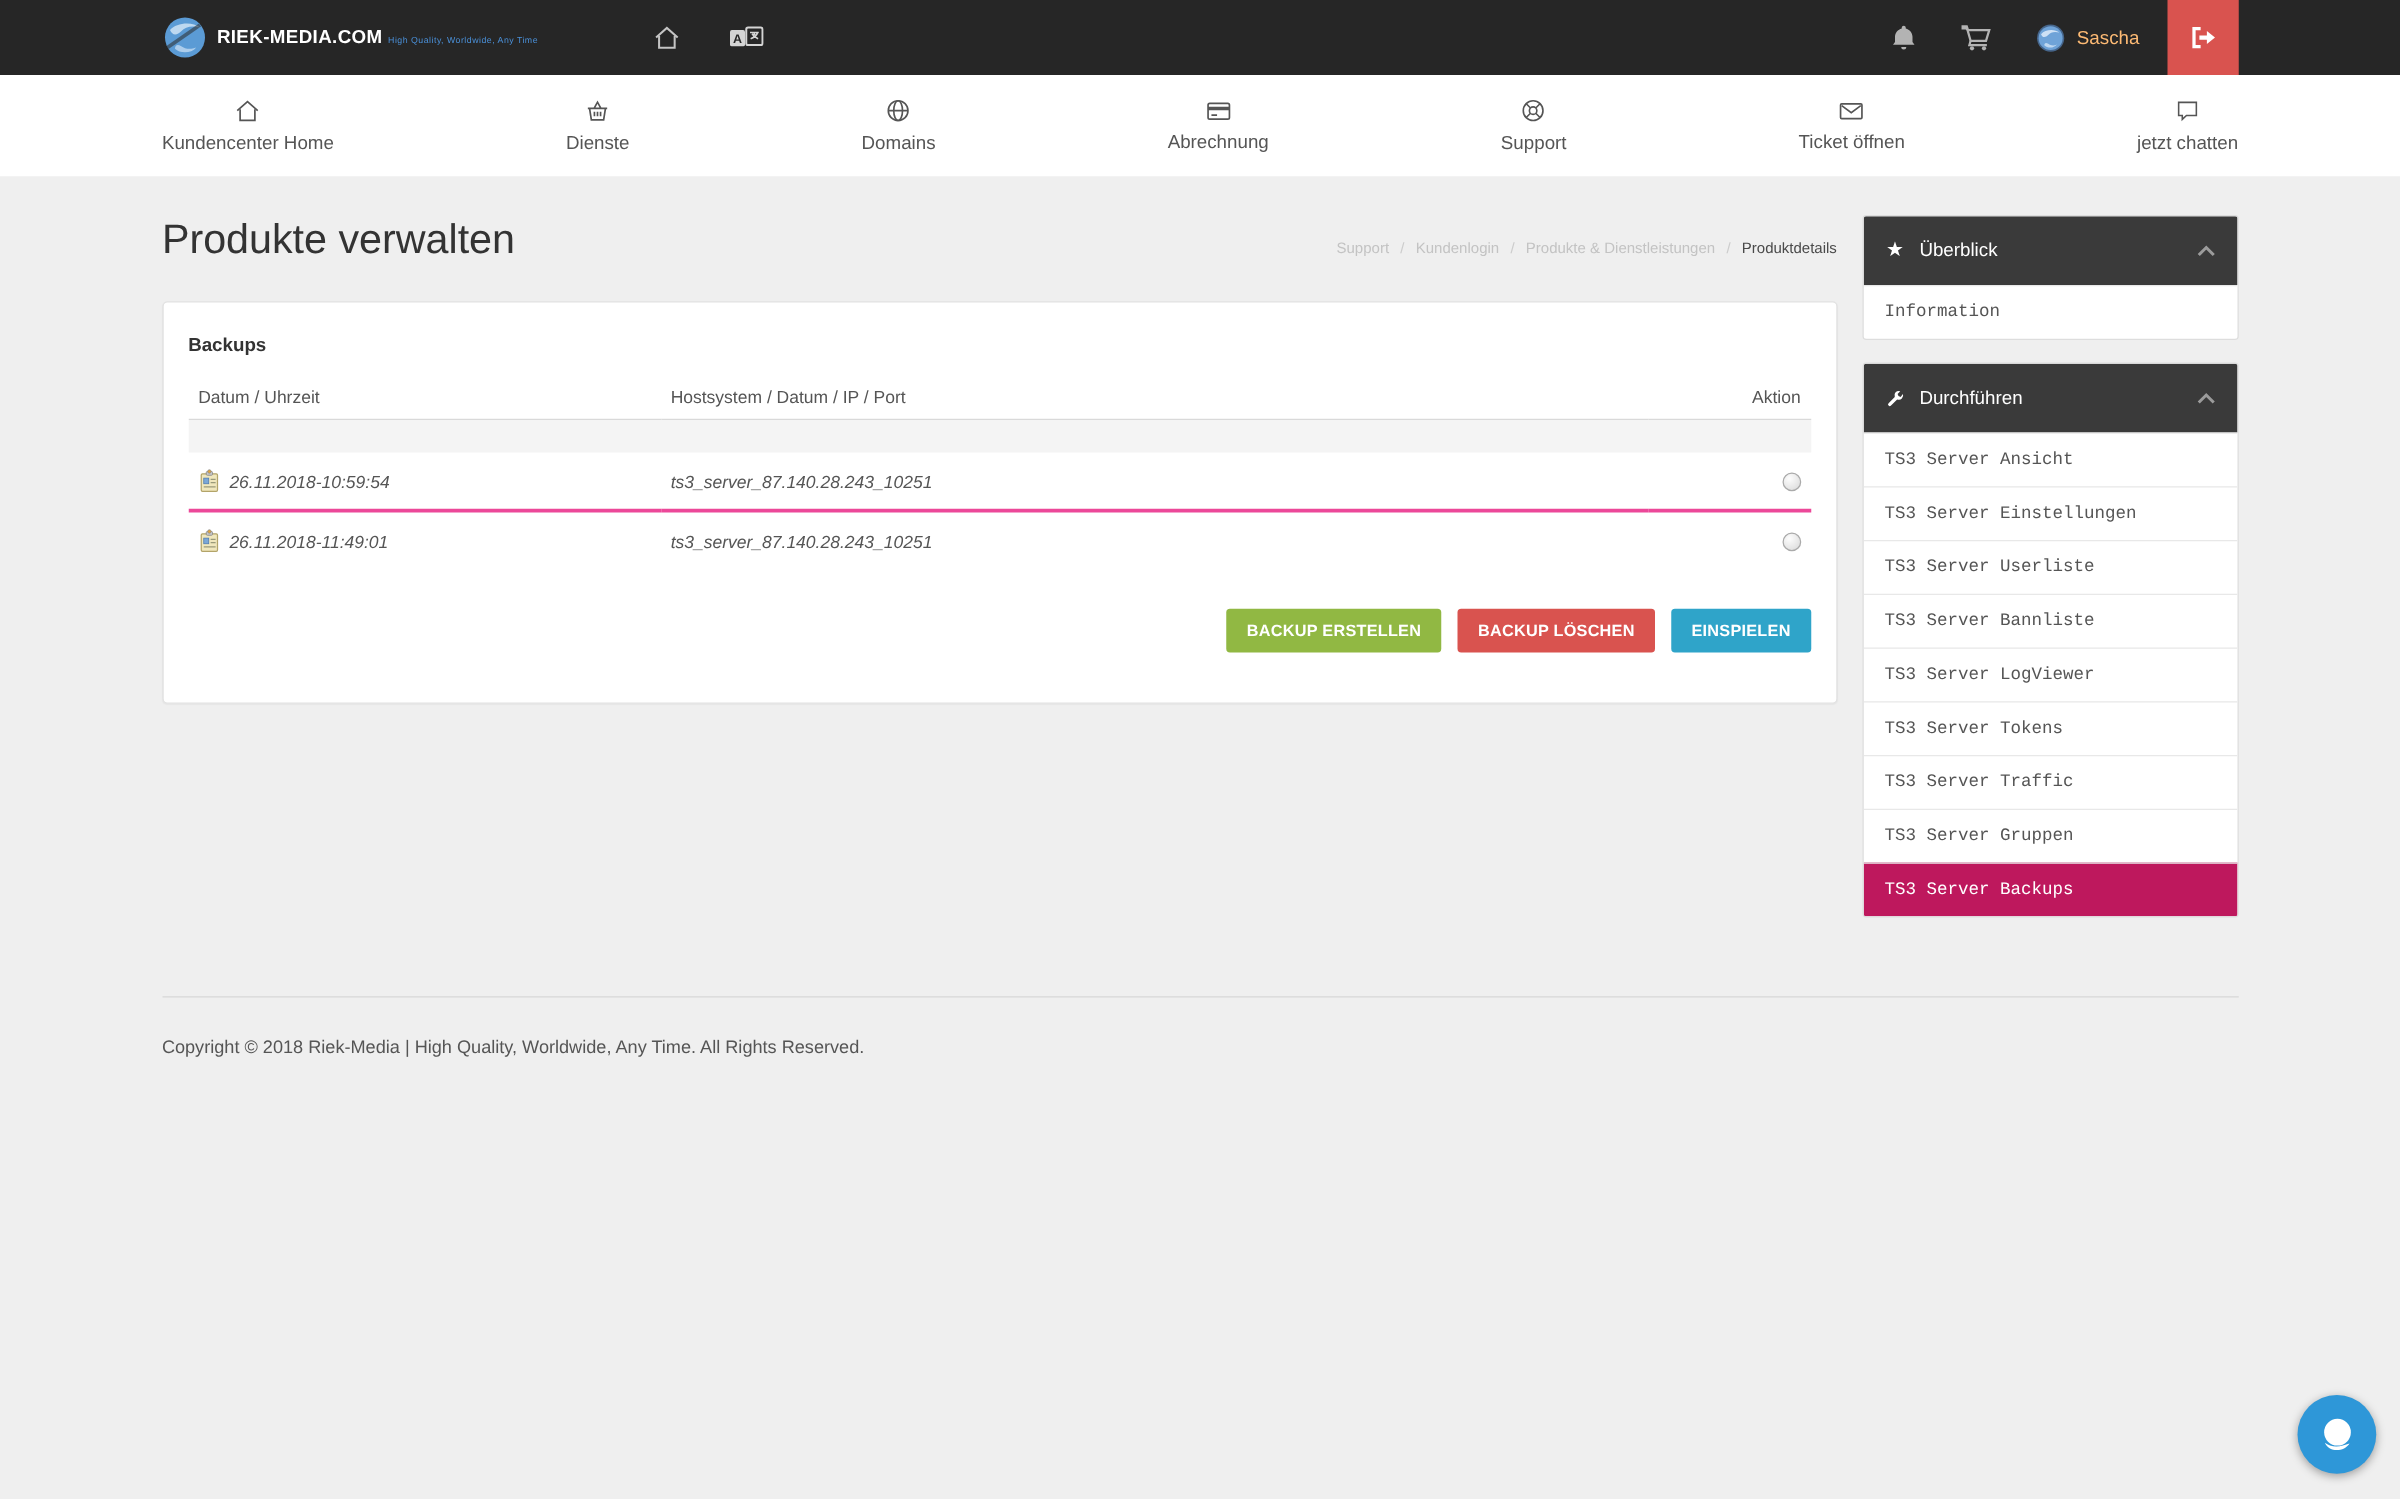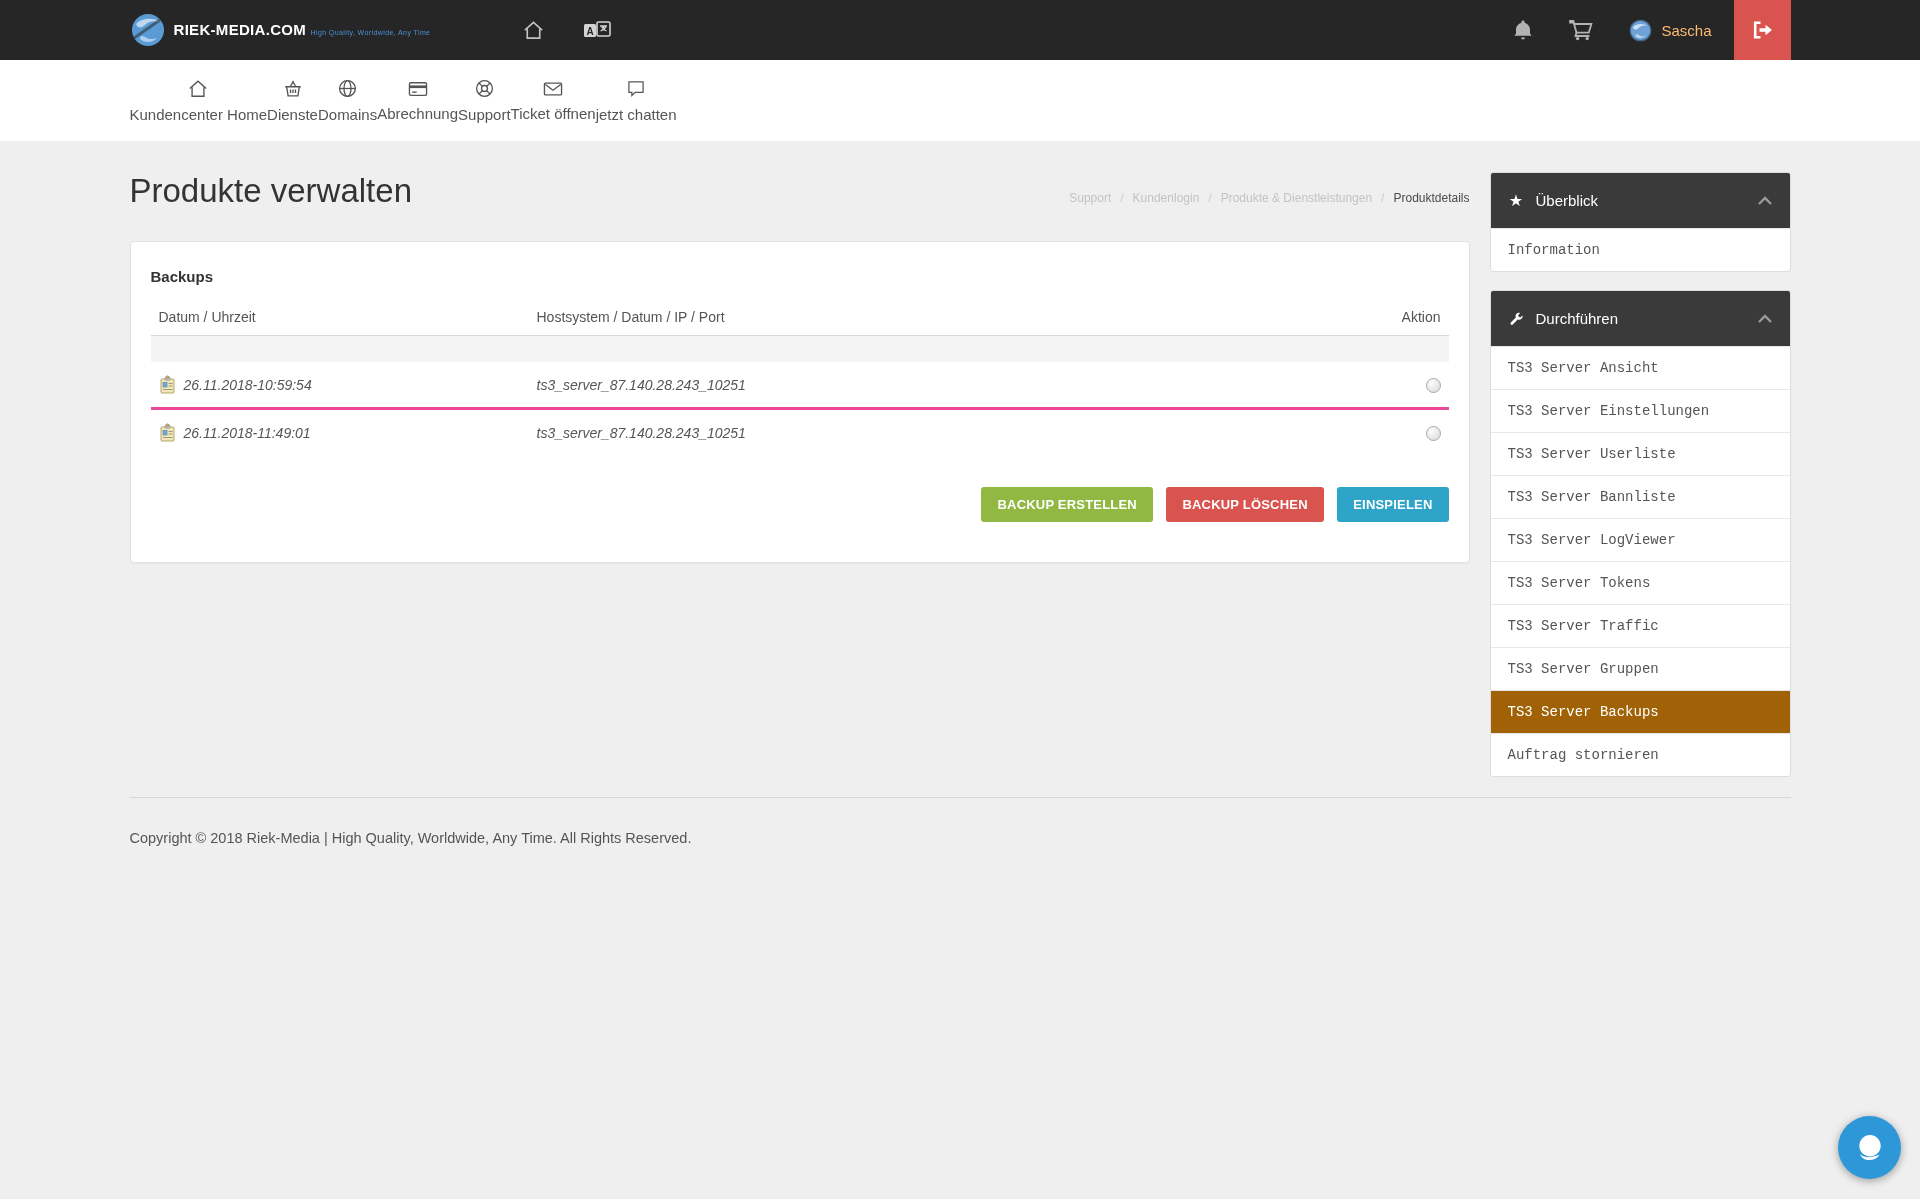--- a/index.html
+++ b/index.html
@@ -18,21 +18,21 @@
   .topbar-right { margin-left: auto; display: flex; align-items: center; height: 60px; }
   .icon-btn { cursor: pointer; display: flex; align-items: center; }
   .topbar-right .icon-btn { margin-left: 36px; }
   .user-chip { display: flex; align-items: center; gap: 9px; margin-left: 36px; cursor: pointer; }
   .user-name { color: #fdba74; font-size: 15px; }
   .logout-btn { width: 57px; height: 60px; background: #d9534f; border: none; margin-left: 22px;
                 display: flex; align-items: center; justify-content: center; cursor: pointer; }
 
   
   .mainnav { background: #fff; height: 81px; }
-  .mainnav-inner { display: flex; justify-content: flex-start; align-items: center; height: 81px; }
+  .mainnav-inner { display: flex; justify-content: space-between; align-items: center; height: 81px; }
   .nav-item { display: flex; flex-direction: column; align-items: center; gap: 7px; color: #555;
               text-decoration: none; cursor: pointer; font-size: 15px; }
   .nav-item svg { stroke: #555; }
 
   
   .page-content { display: flex; gap: 20px; padding-top: 31px; min-height: 656px; }
   .left-col { width: 1340px; flex: 0 0 1340px; }
   .page-header { display: flex; align-items: baseline; justify-content: space-between; }
   .page-title { font-size: 33px; font-weight: 400; color: #333; margin: 0; }
   .breadcrumb { font-size: 12px; color: #c3c3c3; }
@@ -69,21 +69,21 @@
   .sidebar { width: 301px; flex: 0 0 301px; }
   .panel { background: #fff; border: 1px solid #ddd; border-radius: 3px; overflow: hidden; }
   .panel + .panel { margin-top: 18px; }
   .panel-header { background: #3a3a3a; color: #fff; display: flex; align-items: center;
                   padding: 19px 17px 19px 17px; font-size: 15px; cursor: pointer; }
   .panel-header .hdr-icon { width: 17px; display: inline-flex; justify-content: center; margin-right: 11px; }
   .panel-header .star-glyph { color: #fff; font-size: 16px; line-height: 16px; }
   .panel-header .chevron { margin-left: auto; }
   .panel-item { display: block; padding: 13px 17px; font-size: 14px; color: #555; border-top: 1px solid #e8e8e8;
                 cursor: pointer; text-decoration: none; font-family: Liberation Mono, monospace; }
-  .panel-item.active { background: #a16207; color: #fff; }
+  .panel-item.active { background: #be185d; color: #fff; }
 
   
   .footer { margin-top: 0; }
   .footer-inner { border-top: 1px solid #d7d7d7; padding: 32px 0 0 0; font-size: 14.5px; color: #555; }
 
   
   .chat-fab { position: absolute; right: 19px; bottom: 20px; width: 63px; height: 63px; border-radius: 50%;
               background: #2e97d8; border: none; cursor: pointer; display: flex; align-items: center;
               justify-content: center; box-shadow: 0 2px 8px rgba(0,0,0,.35); }
 </style>
@@ -309,21 +309,20 @@
       </div>
       <a class="panel-item">TS3 Server Ansicht</a>
       <a class="panel-item">TS3 Server Einstellungen</a>
       <a class="panel-item">TS3 Server Userliste</a>
       <a class="panel-item">TS3 Server Bannliste</a>
       <a class="panel-item">TS3 Server LogViewer</a>
       <a class="panel-item">TS3 Server Tokens</a>
       <a class="panel-item">TS3 Server Traffic</a>
       <a class="panel-item">TS3 Server Gruppen</a>
       <a class="panel-item active">TS3 Server Backups</a>
-      <a class="panel-item">Auftrag stornieren</a>
     </div>
   </aside>
 </main>
 
 <footer class="footer container">
   <div class="footer-inner">
     <span>Copyright © 2018 Riek-Media | High Quality, Worldwide, Any Time. All Rights Reserved.</span>
   </div>
 </footer>
 

